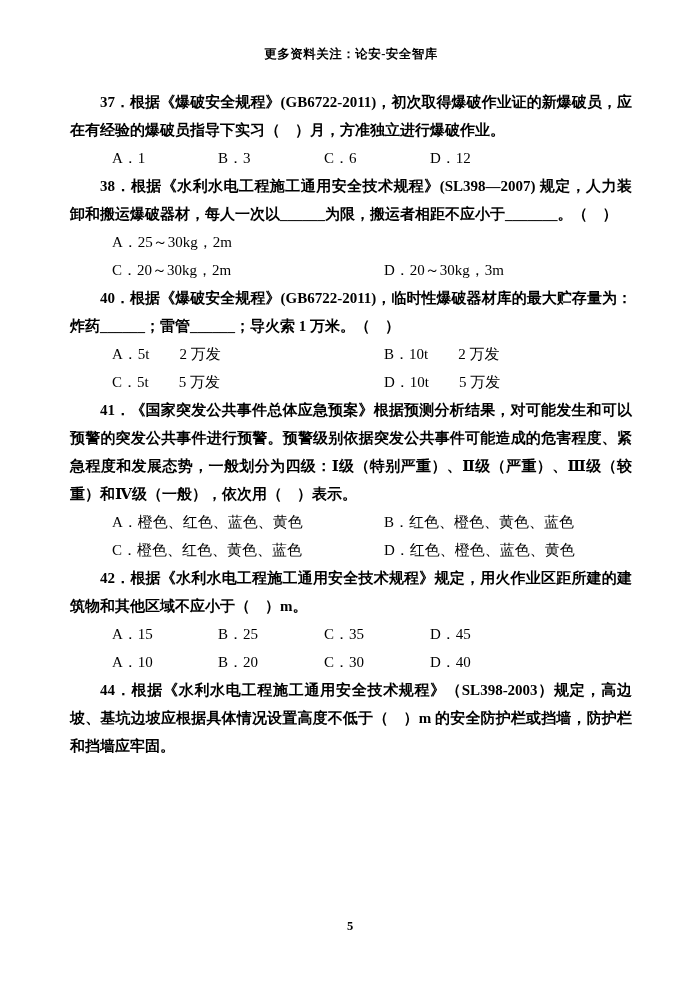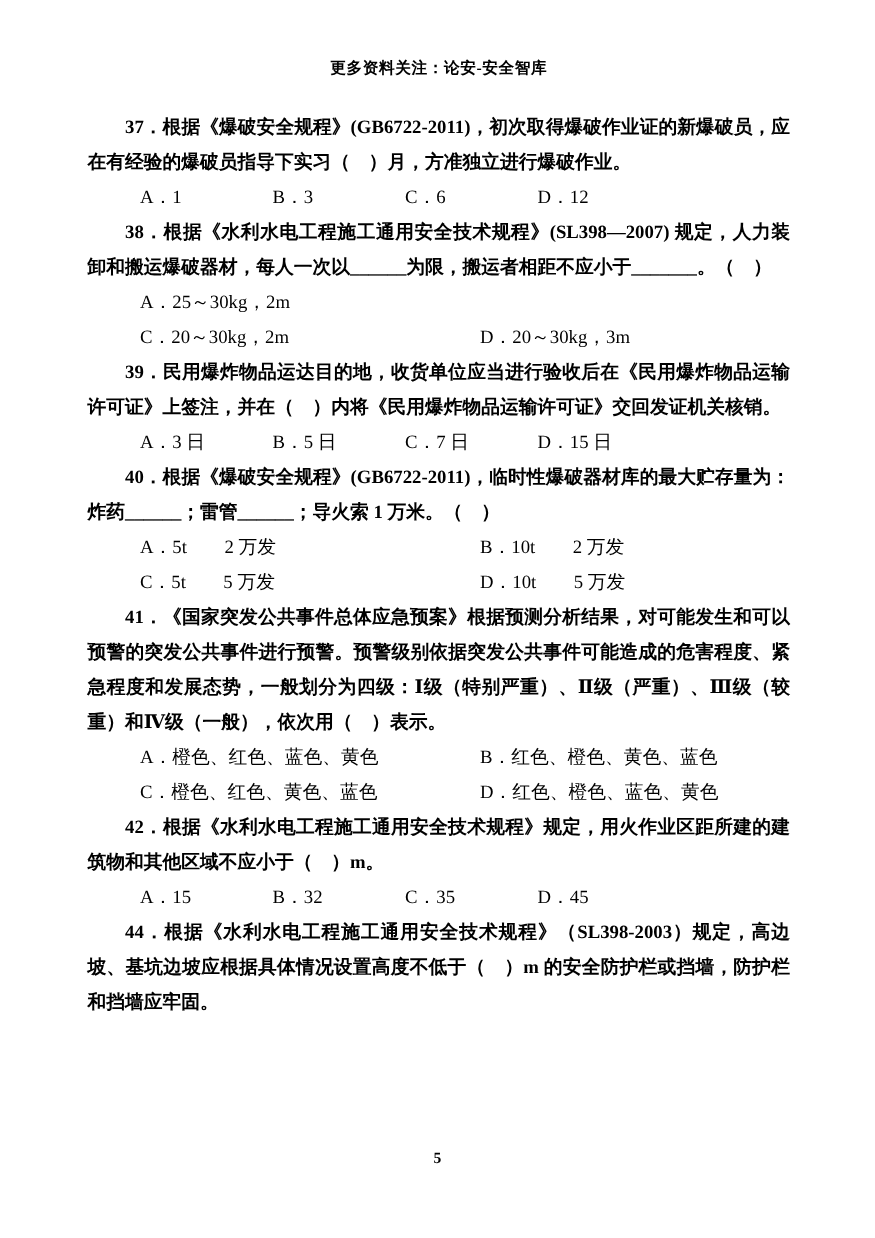--- a/index.html
+++ b/index.html
@@ -81,29 +81,20 @@
       <p class="qtext">38．根据《水利水电工程施工通用安全技术规程》(SL398—2007) 规定，人力装卸和搬运爆破器材，每人一次以______为限，搬运者相距不应小于_______。（　）</p>
       <div class="opts row2">
         <span class="opt">A．25～30kg，2m</span>
       </div>
       <div class="opts row2">
         <span class="opt">C．20～30kg，2m</span>
         <span class="opt">D．20～30kg，3m</span>
       </div>
     </div>
 
-    <div class="question">
-      <p class="qtext">39．民用爆炸物品运达目的地，收货单位应当进行验收后在《民用爆炸物品运输许可证》上签注，并在（　）内将《民用爆炸物品运输许可证》交回发证机关核销。</p>
-      <div class="opts row4">
-        <span class="opt">A．3 日</span>
-        <span class="opt">B．5 日</span>
-        <span class="opt">C．7 日</span>
-        <span class="opt">D．15 日</span>
-      </div>
-    </div>
 
     <div class="question">
       <p class="qtext">40．根据《爆破安全规程》(GB6722-2011)，临时性爆破器材库的最大贮存量为：炸药______；雷管______；导火索 1 万米。（　）</p>
       <div class="opts row2">
         <span class="opt">A．5t　　2 万发</span>
         <span class="opt">B．10t　　2 万发</span>
       </div>
       <div class="opts row2">
         <span class="opt">C．5t　　5 万发</span>
         <span class="opt">D．10t　　5 万发</span>
@@ -119,27 +110,33 @@
       <div class="opts row2">
         <span class="opt">C．橙色、红色、黄色、蓝色</span>
         <span class="opt">D．红色、橙色、蓝色、黄色</span>
       </div>
     </div>
 
     <div class="question">
       <p class="qtext">42．根据《水利水电工程施工通用安全技术规程》规定，用火作业区距所建的建筑物和其他区域不应小于（　）m。</p>
       <div class="opts row4">
         <span class="opt">A．15</span>
-        <span class="opt">B．32</span>
+        <span class="opt">B．25</span>
         <span class="opt">C．35</span>
         <span class="opt">D．45</span>
       </div>
     </div>
 
     <div class="question">
+      <div class="opts row4">
+        <span class="opt">A．10</span>
+        <span class="opt">B．20</span>
+        <span class="opt">C．30</span>
+        <span class="opt">D．40</span>
+      </div>
     </div>
 
     <div class="question">
       <p class="qtext">44．根据《水利水电工程施工通用安全技术规程》（SL398-2003）规定，高边坡、基坑边坡应根据具体情况设置高度不低于（　）m 的安全防护栏或挡墙，防护栏和挡墙应牢固。</p>
     </div>
 
   </div>
 
   <div class="page-number">5</div>
 

